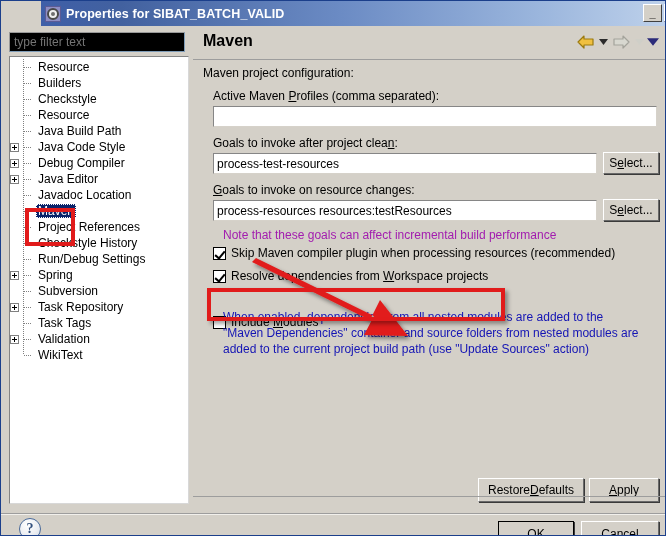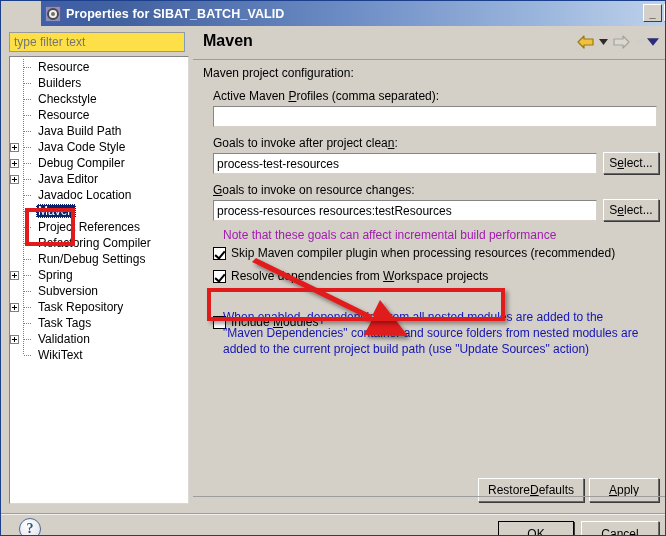--- a/index.html
+++ b/index.html
@@ -125,21 +125,21 @@
     left: 4px; top: 2px;
     width: 184px;
     height: 480px;
   }
   #filter-input {
     position: absolute;
     left: 4px; top: 4px;
     width: 176px;
     height: 20px;
     box-sizing: border-box;
-    background: #fde047;
+    background: #000000;
     border: 1px solid #7f9db9;
     border-top-color: #999;
     border-left-color: #999;
     font-family: "Liberation Sans", sans-serif;
     font-size: 12px;
     color: #7a7a7a;
     padding: 0 4px;
     outline: none;
   }
   #tree-box {
@@ -503,21 +503,21 @@
           <div class="tnode selected">
             <span class="conn"></span>
             <span class="tlabel">Maven</span>
           </div>
           <div class="tnode">
             <span class="conn"></span>
             <span class="tlabel">Project References</span>
           </div>
           <div class="tnode">
             <span class="conn"></span>
-            <span class="tlabel">Refactoring Compiler</span>
+            <span class="tlabel">Checkstyle History</span>
           </div>
           <div class="tnode">
             <span class="conn"></span>
             <span class="tlabel">Run/Debug Settings</span>
           </div>
           <div class="tnode">
             <span class="plus"></span>
             <span class="conn"></span>
             <span class="tlabel">Spring</span>
           </div>

